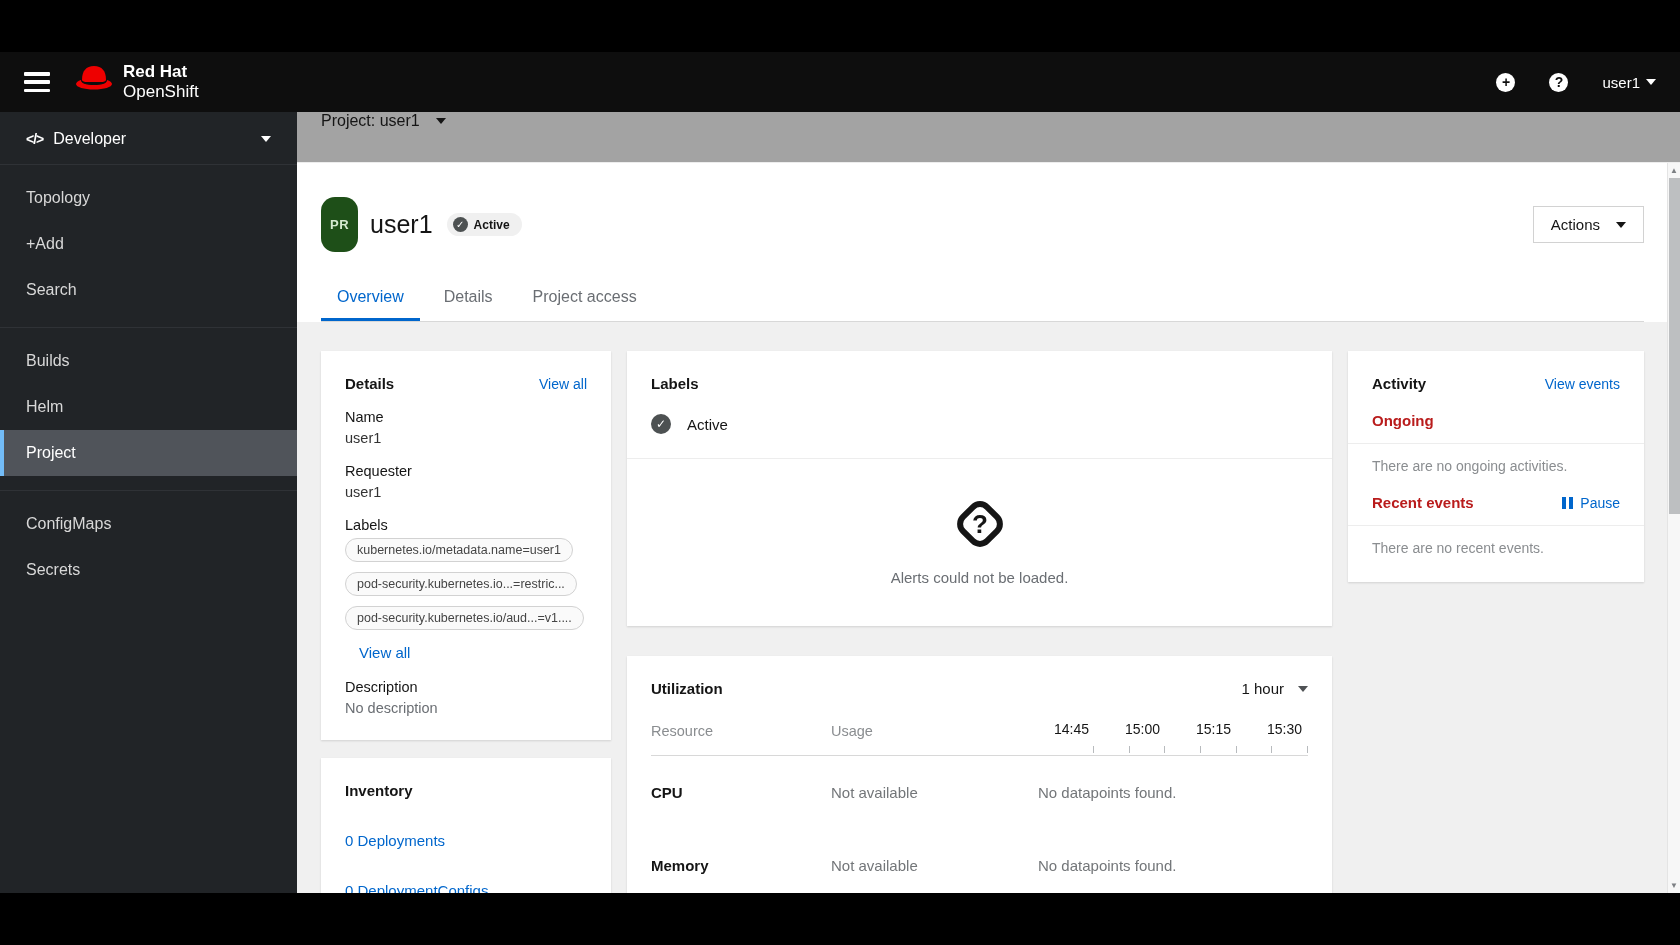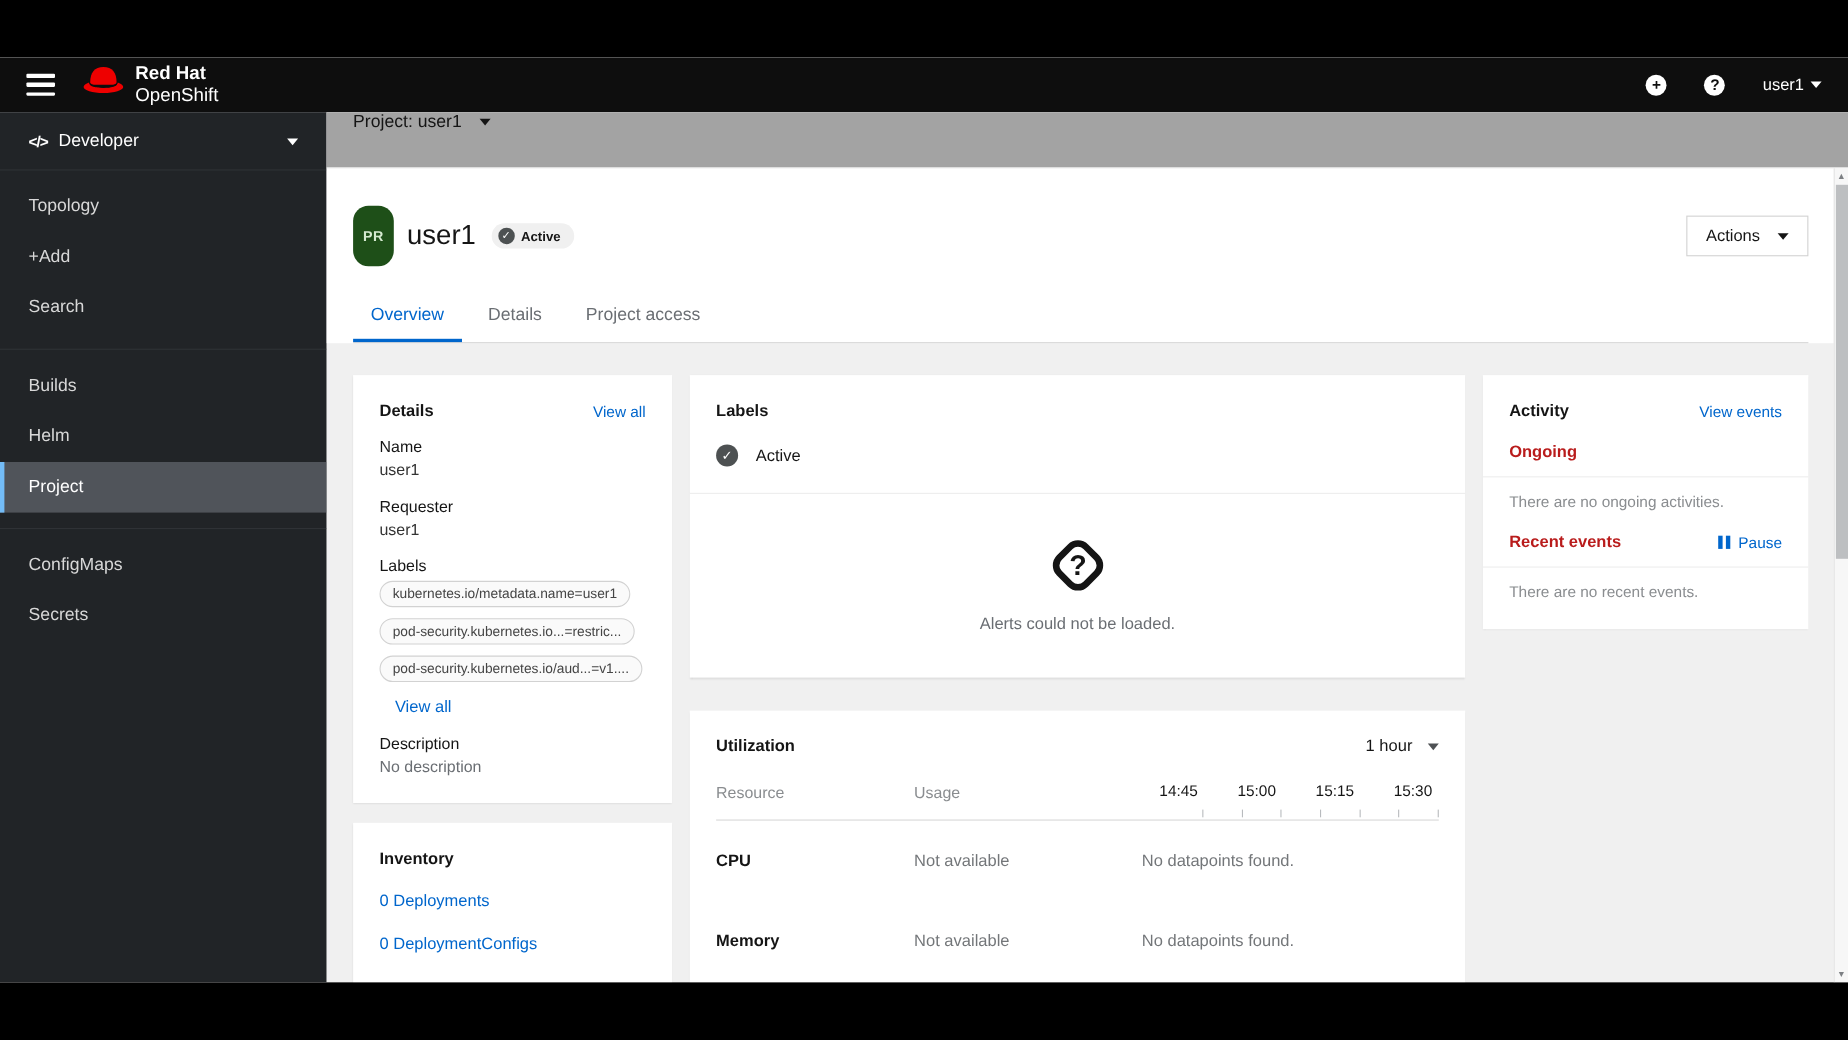--- a/index.html
+++ b/index.html
@@ -3,21 +3,21 @@
 <meta charset="utf-8">
 <style>
   * { box-sizing: border-box; margin: 0; padding: 0; }
   html,body { width:1680px; height:945px; background:#000; overflow:hidden;
     font-family:"Liberation Sans", "DejaVu Sans", sans-serif; }
 
   .console { position:absolute; top:52px; left:0; width:1680px; height:841px;
     background:#f0f0f0; overflow:hidden; display:flex; flex-direction:column; }
 
   
-  .masthead { height:50px; background:#0e0e0e; display:flex; align-items:center;
+  .masthead { height:60px; background:#0e0e0e; display:flex; align-items:center;
     flex-shrink:0; padding:0 24px; }
   .hamburger { width:26px; height:20px; display:flex; flex-direction:column;
     justify-content:space-between; cursor:pointer; margin-right:24px; }
   .hamburger span { height:3.5px; background:#fff; border-radius:1px; }
   .brand { display:flex; align-items:center; gap:9px; }
   .brand-text { color:#fff; font-size:17px; line-height:1.15; }
   .brand-line1 { font-weight:bold; }
   .masthead-right { margin-left:auto; display:flex; align-items:center; gap:34px; }
   .mast-icon { width:19px; height:19px; border-radius:50%; background:#fff; color:#0e0e0e;
     display:flex; align-items:center; justify-content:center; font-size:14px;
@@ -131,21 +131,21 @@
   .subhead { font-size:15px; color:#b91c1c;font-weight:bold; }
   .divider-full { border-top:1px solid #ededed; margin:0 -24px; }
   .empty-text { font-size:14px; color:#8a8d90; padding:14px 0 16px 0; }
   .pause-btn { display:flex; align-items:center; gap:7px; color:#0066cc; font-size:14px;
     cursor:pointer; }
   .pause-icon { display:flex; gap:3px; }
   .pause-icon i { width:4px; height:12px; background:#0066cc; }
 
   
   .inventory-card { min-height:240px; }
-  .inv-link { display:block; margin-top:22px; font-size:15px; }
+  .inv-link { display:block; margin-top:33px; font-size:15px; }
 
   
   .scrollbar { position:absolute; top:51px; right:0; bottom:0; width:13px;
     background:#f7f7f7; border-left:1px solid #e4e4e4; }
   .scroll-arrow { position:absolute; left:0; width:12px; text-align:center;
     color:#7d8084; font-size:8px; }
   .scroll-thumb { position:absolute; top:15px; left:1px; width:11px; height:46%;
     background:#bdbfc1; cursor:pointer; }
 
   svg text { font-family:"Liberation Sans", sans-serif; }

